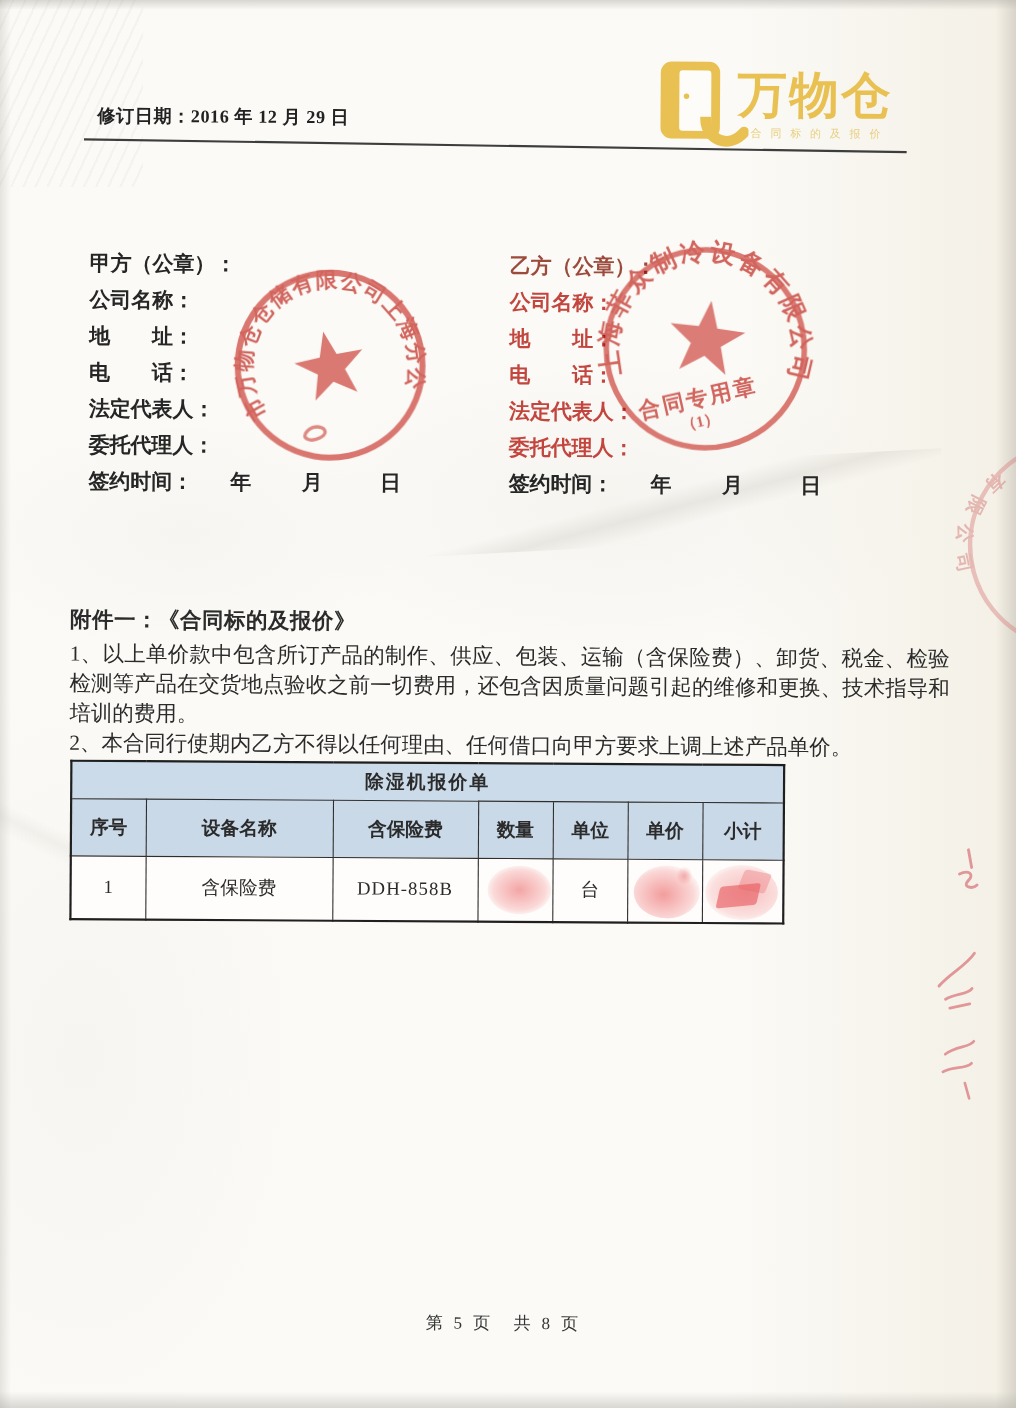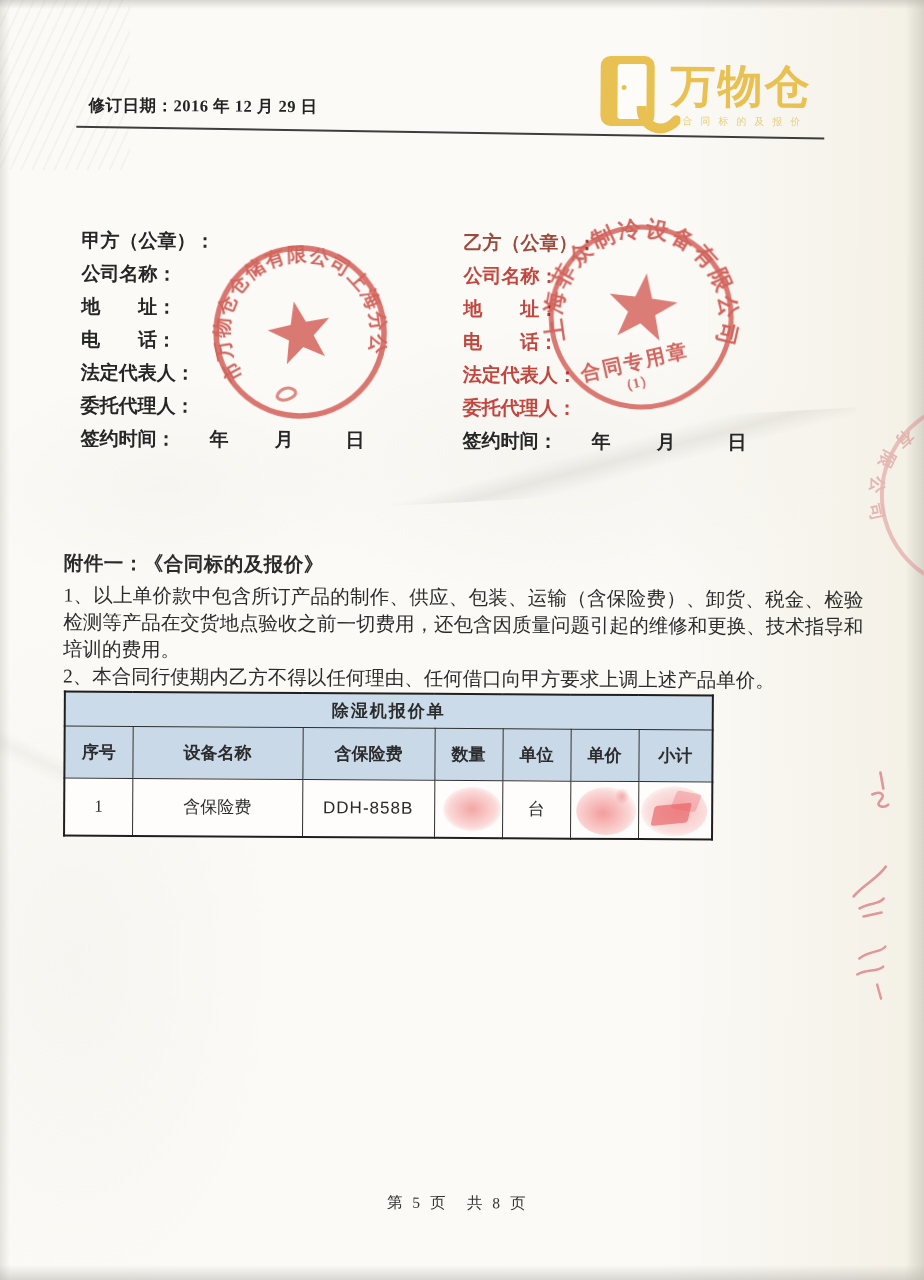--- a/index.html
+++ b/index.html
@@ -67,21 +67,21 @@
 
   
   .quote-table{position:absolute;left:65px;top:693px;border-collapse:collapse;table-layout:fixed;width:648px;
     font-size:17px;}
   .quote-table td,.quote-table th{border:1.6px solid #2e2e2e;padding:0;text-align:center;vertical-align:middle;font-weight:600;}
   .quote-table{border:2.5px solid #1f1f1f;}
   .t-title{background:#cbdbe9;height:34px;letter-spacing:2px;font-size:17px;}
   .t-head{background:#c9d9e8;height:52px;}
   .t-row{height:56px;background:#fefdfb;font-weight:400;}
   .t-row td{font-weight:400;}
-  .model-cell{font-family:Liberation Sans, sans-serif;letter-spacing:1px;}
+  .model-cell{font-family:Liberation Serif, serif;letter-spacing:1px;}
   .blob-wrap{position:relative;width:100%;height:56px;}
   .blob{position:absolute;border-radius:50%;}
   .blob-qty{left:8px;top:6px;width:58px;height:44px;
     background:radial-gradient(ellipse at 50% 50%, rgba(238,128,128,.7), rgba(244,164,164,.4) 58%, rgba(244,164,164,0) 78%);}
   .blob-price{left:5px;top:5px;width:60px;height:48px;
     background:radial-gradient(ellipse at 45% 55%, rgba(238,120,120,.72), rgba(244,164,164,.42) 58%, rgba(244,164,164,0) 78%);}
   .blob-price2{left:44px;top:6px;width:14px;height:16px;
     background:radial-gradient(ellipse, rgba(236,130,130,.55), transparent 75%);}
   .blob-sub1{left:2px;top:4px;width:66px;height:50px;
     background:radial-gradient(ellipse at 55% 50%, rgba(240,140,140,.55), rgba(244,170,170,.35) 60%, transparent 80%);}

